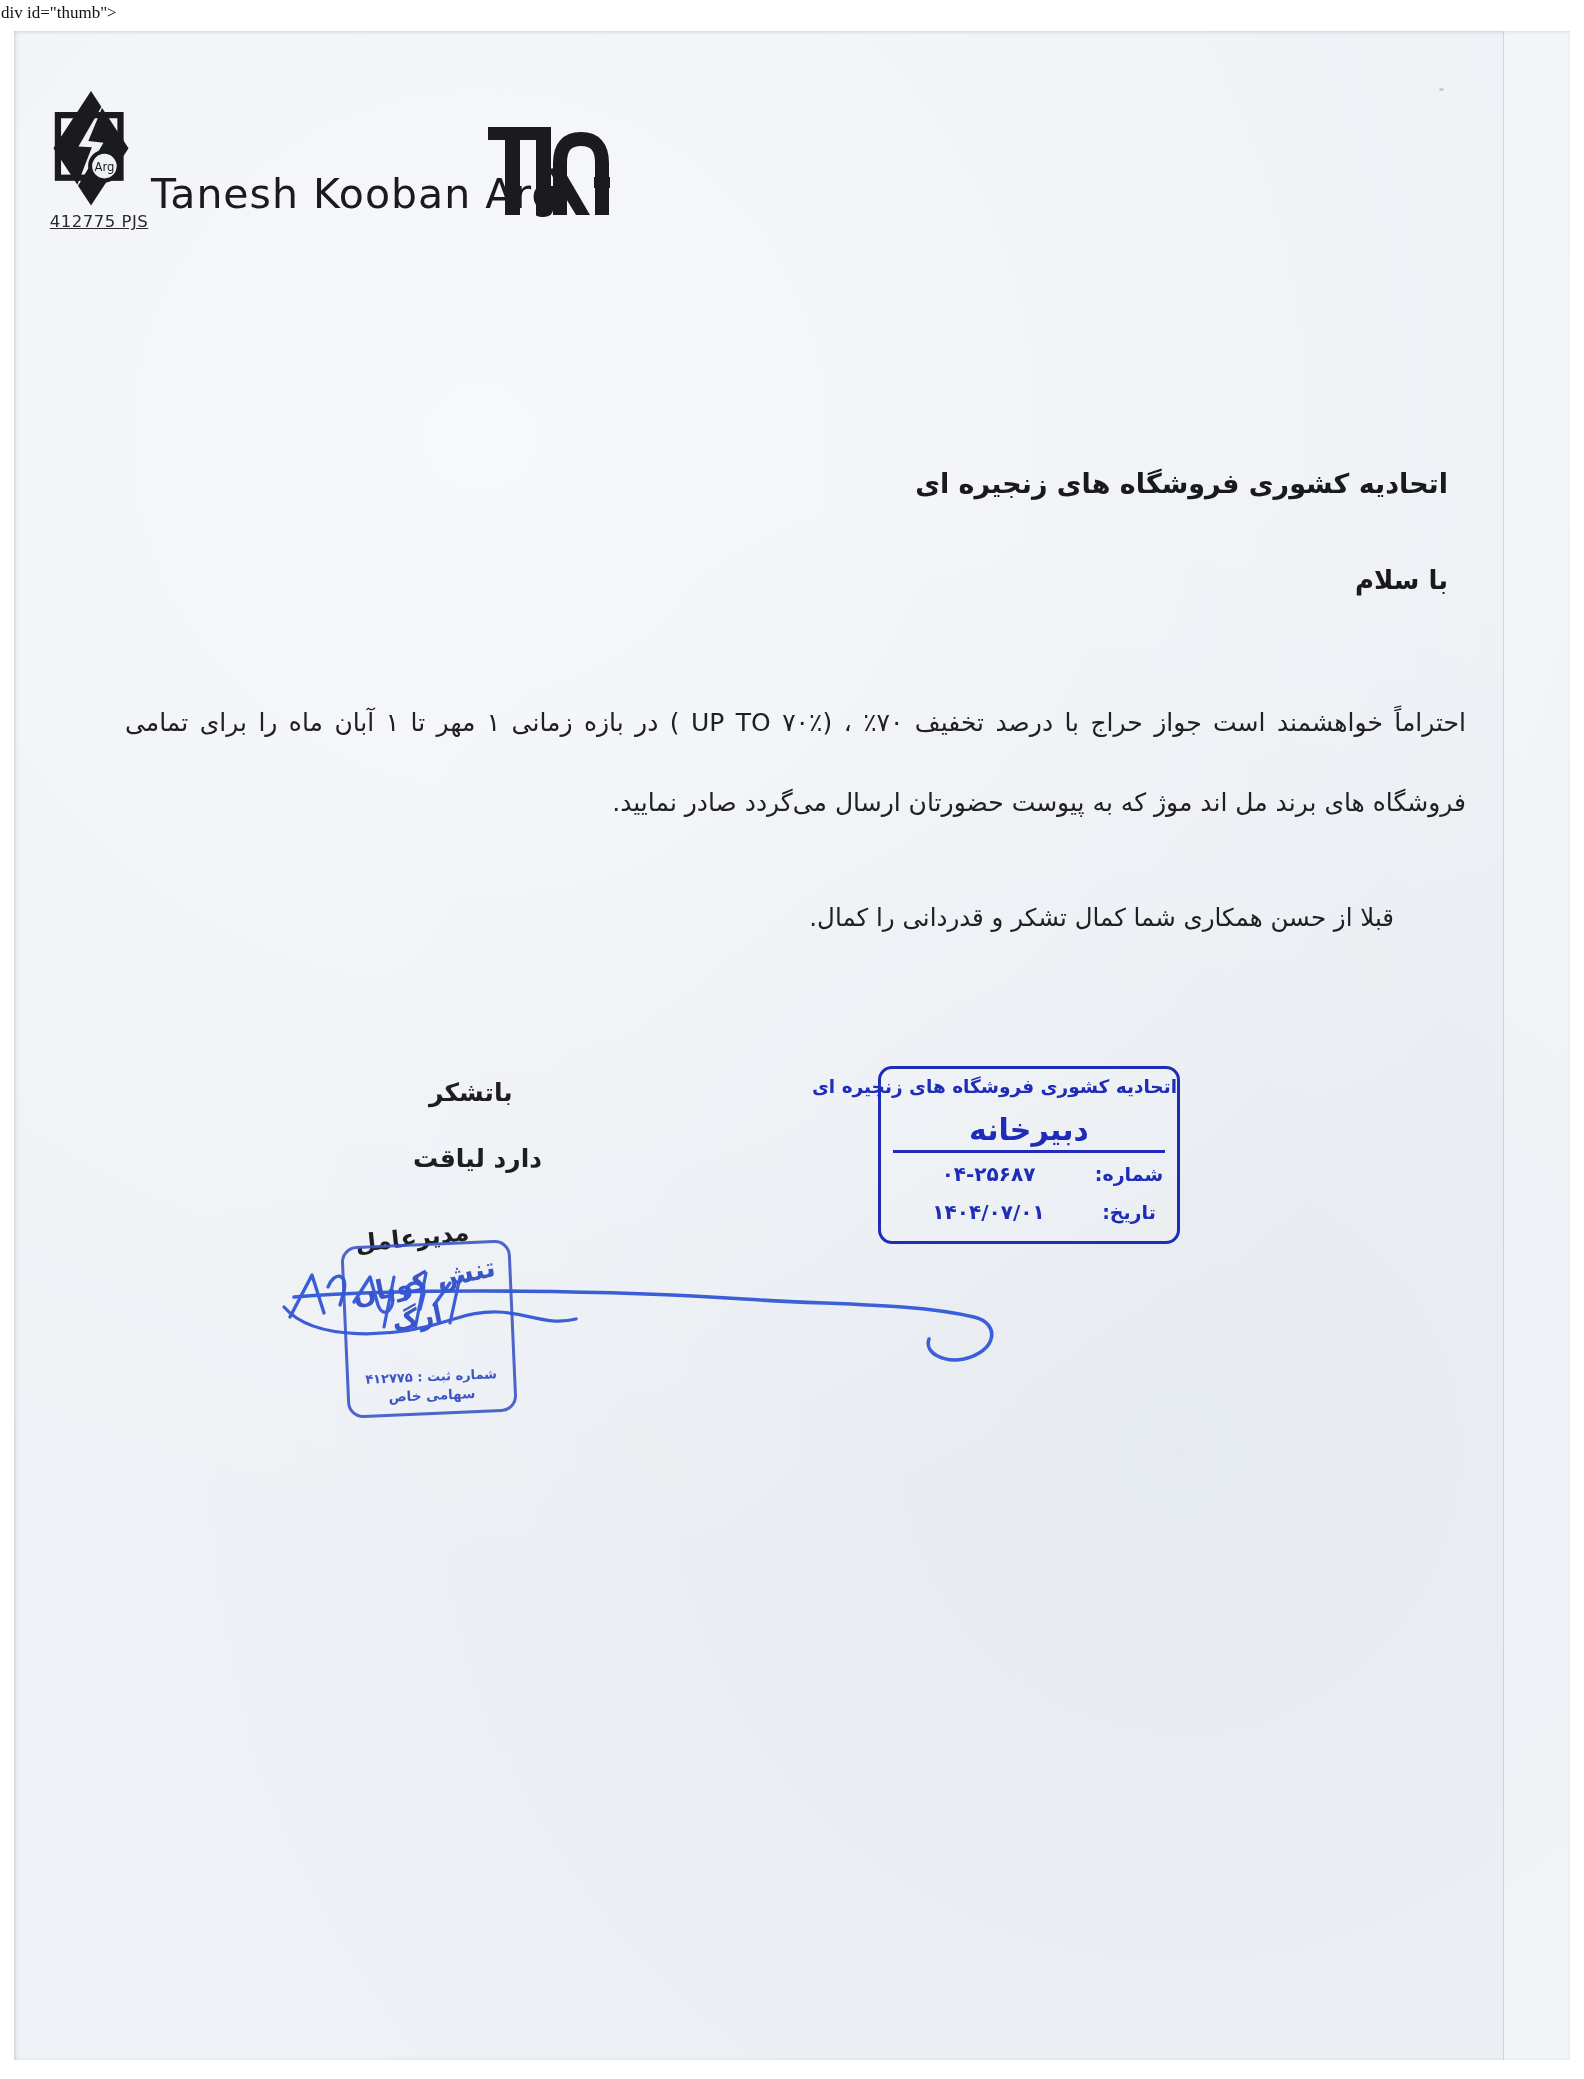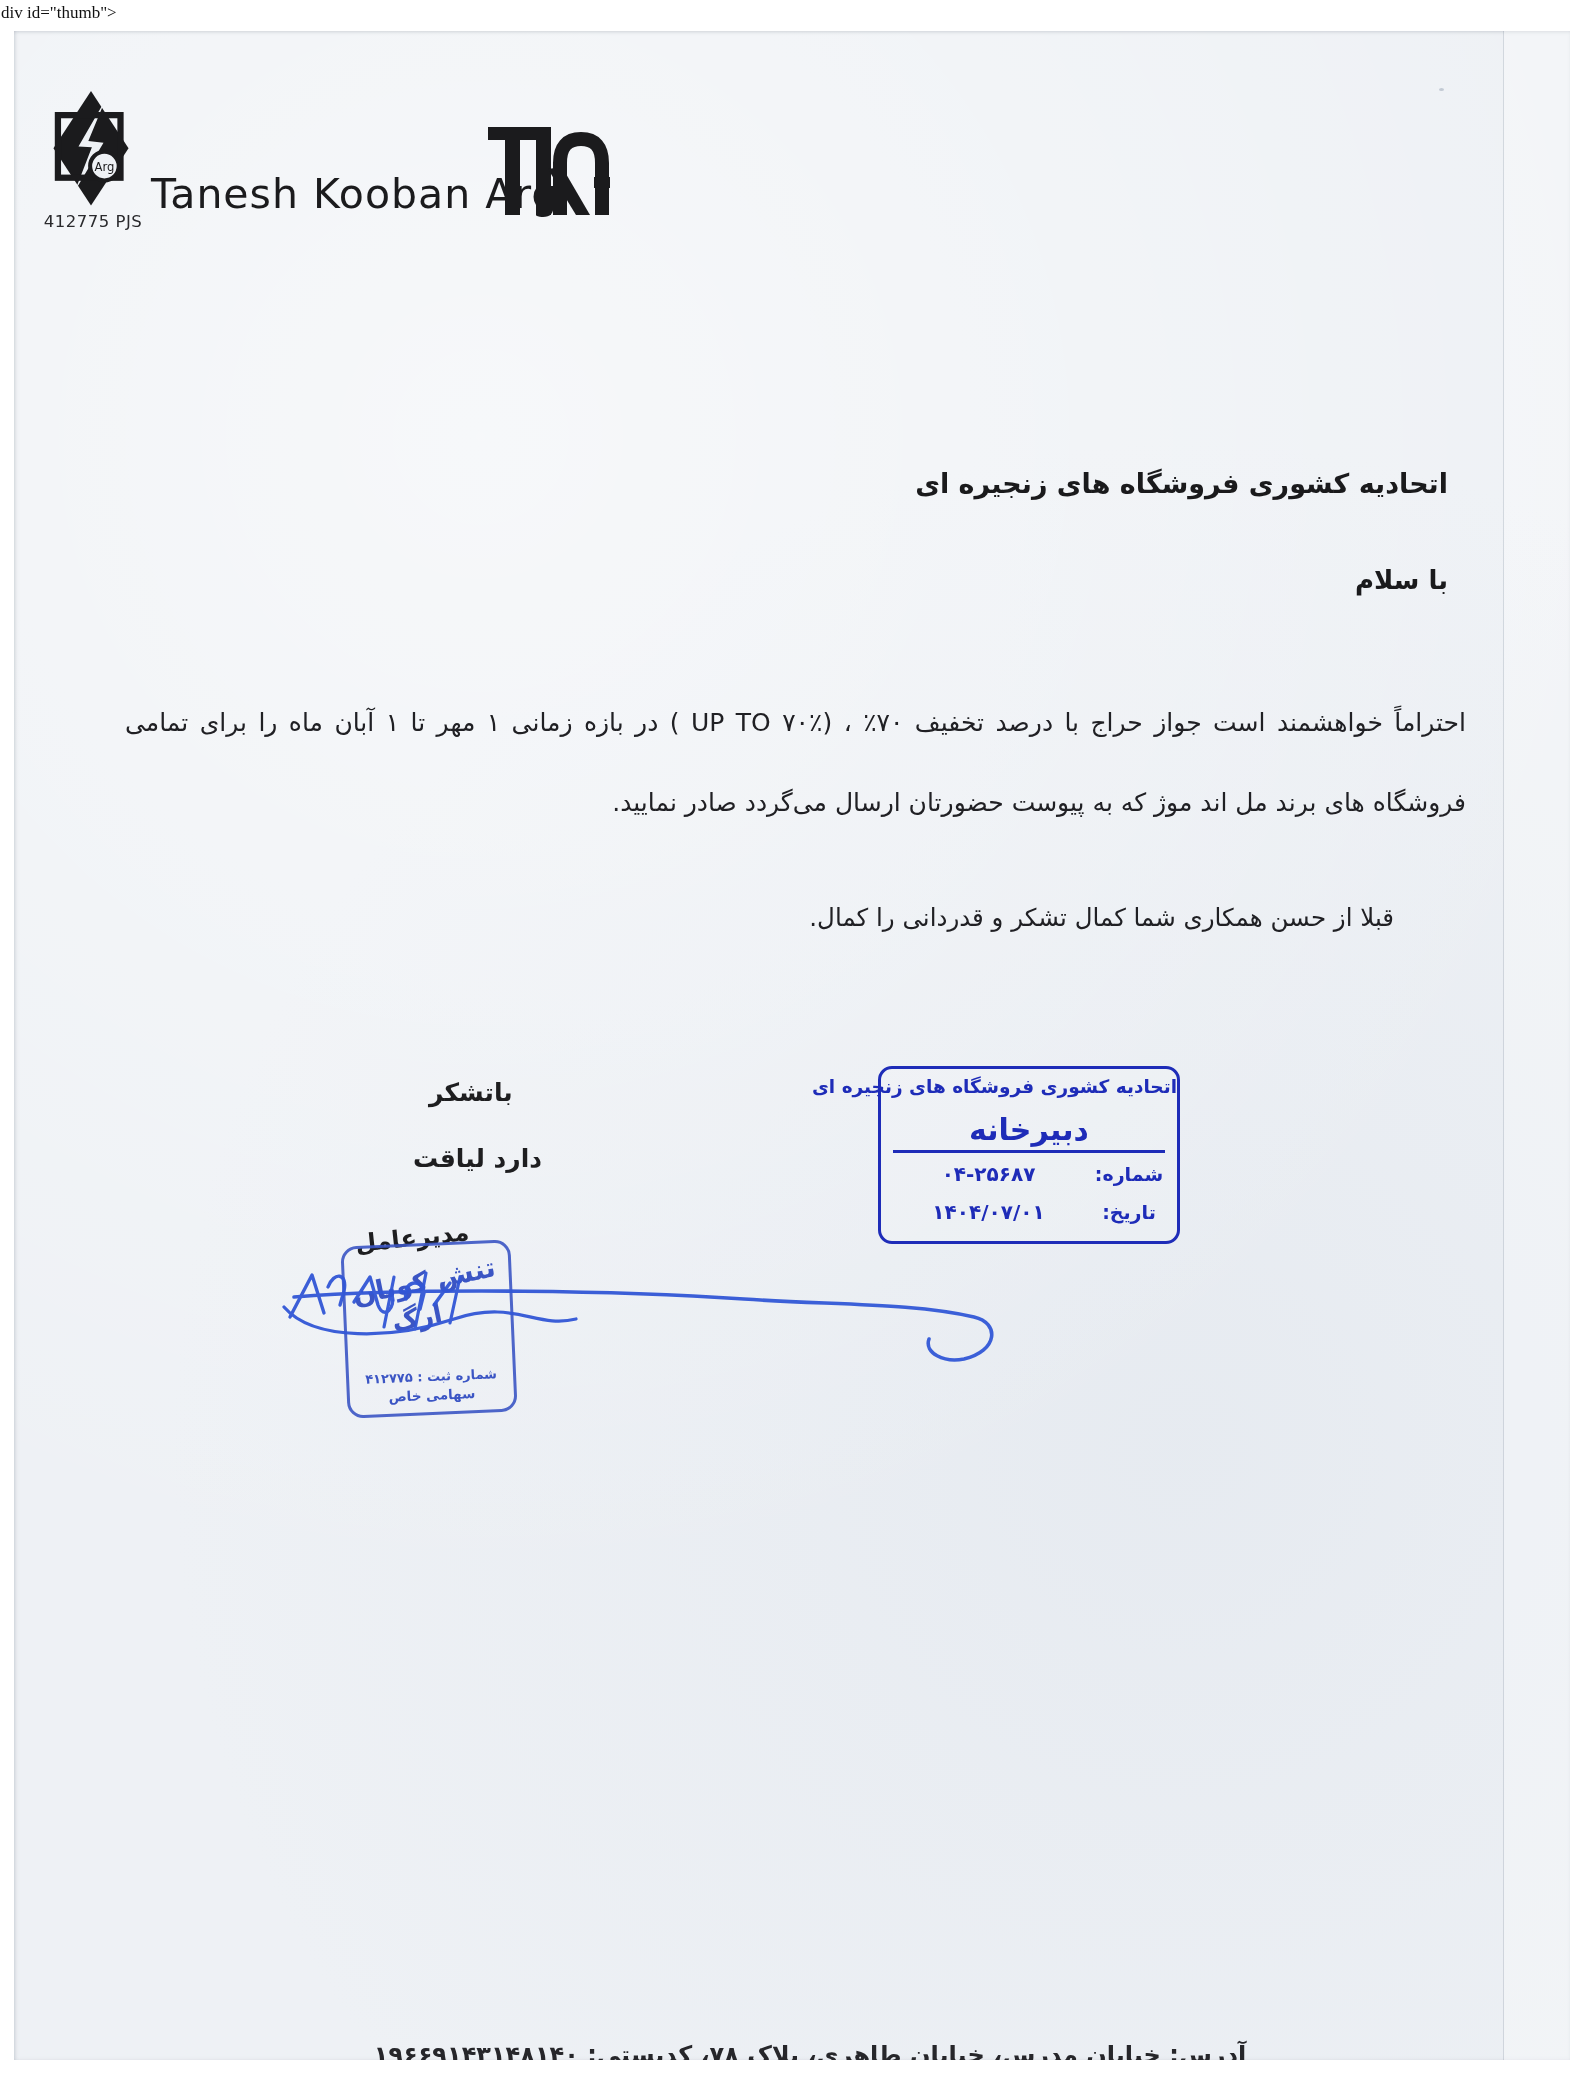--- a/index.html
+++ b/index.html
@@ -23,21 +23,21 @@
     background-image:
       radial-gradient(circle at 30% 20%, rgba(255,255,255,.5), rgba(255,255,255,0) 60%),
       radial-gradient(circle at 75% 70%, rgba(221,227,235,.45), rgba(221,227,235,0) 55%);
     box-shadow: inset 2px 0 5px -2px rgba(105,115,130,.35), inset 0 2px 4px -2px rgba(105,115,130,.28);
   }
   #scan-streak { left:1489px; top:0; width:1px; height:100%; background:rgba(110,122,140,.22); }
   #scan-light  { left:1490px; top:0; width:66px; height:100%; background:rgba(255,255,255,.30); }
 
   
   #emblem-svg { left:37px; top:60px; }
-  #emblem-reg { left:24px; top:181px; width:110px; font-size:16.5px; letter-spacing:.5px; color:#2a2a2d; text-align:center; }
+  #emblem-reg { left:30px; top:181px; width:110px; font-size:16.5px; letter-spacing:.5px; color:#2a2a2d; text-align:center;text-decoration:underline; }
   #brand-text { left:137px; top:139px; font-size:41px; color:#1b1b1d; letter-spacing:1px; }
   #monogram-svg { left:474px; top:96px; }
 
   #header-meta {
     right:118px; top:64px; direction:rtl; text-align:right;
     font-size:22px; line-height:44px; color:#222428;
   }
 
   
   #recipient { right:122px; top:437px; direction:rtl; font-size:27px; font-weight:bold; color:#1a1a1c; }
@@ -156,16 +156,15 @@
 
     <svg class="abs" id="signature-svg" width="740" height="150" viewBox="0 0 740 150">
       <g fill="none" stroke="#3257d6" stroke-linecap="round" stroke-linejoin="round" opacity="0.95">
         <path stroke-width="3.4" d="M16,70 L38,28 L50,66 M54,40 C60,24 74,26 70,44 L66,58 M80,55 L96,30 L104,58 C110,74 122,60 118,48 M132,52 C128,34 148,30 150,46 L146,62 M160,58 L176,36"></path>
         <path stroke-width="3.2" d="M10,60 C40,95 120,92 180,72 C240,52 262,82 302,72"></path>
         <path stroke-width="3.6" d="M20,50 C150,40 350,44 470,52 C560,58 640,56 700,70 C726,76 724,104 690,112 C670,116 650,106 655,92"></path>
         <path stroke-width="3.2" d="M120,30 L110,80 M152,26 L141,82 M186,30 L176,76"></path>
       </g>
     </svg>
 
-    <div class="abs" id="footer-address">آدرس: خیابان مدرس، خیابان طاهری، پلاک ۷۸، کدپستی: ۱۹۶۶۹۱۴۳۱۴۸۱۴۰</div>
 
   </div>
 </div>
 
 </body></html>

